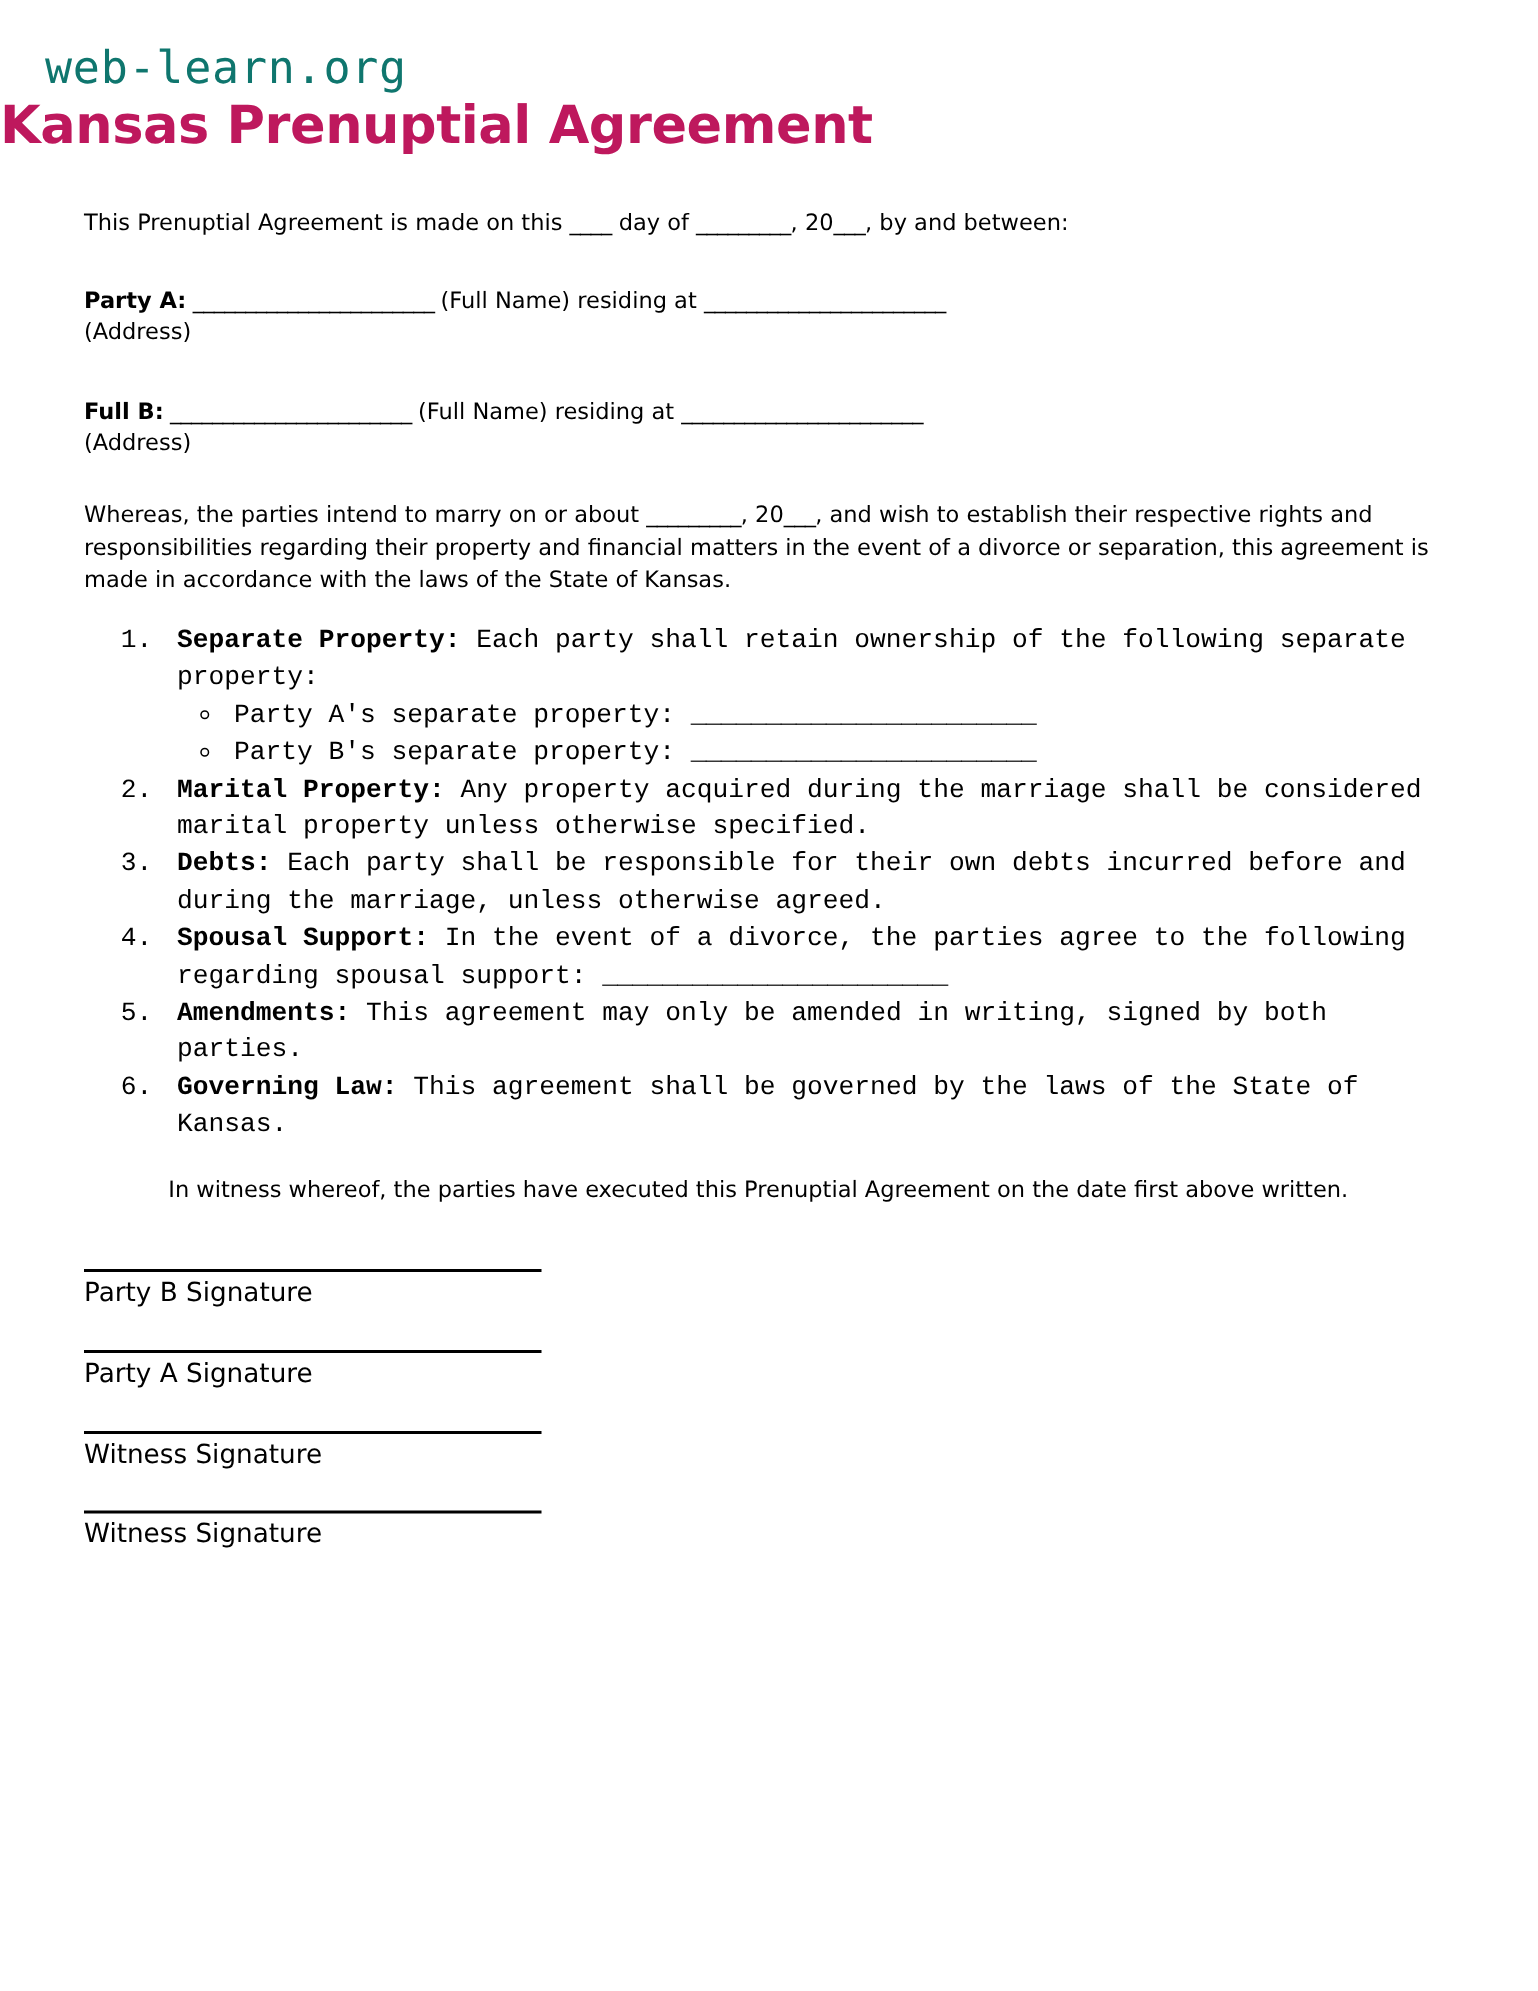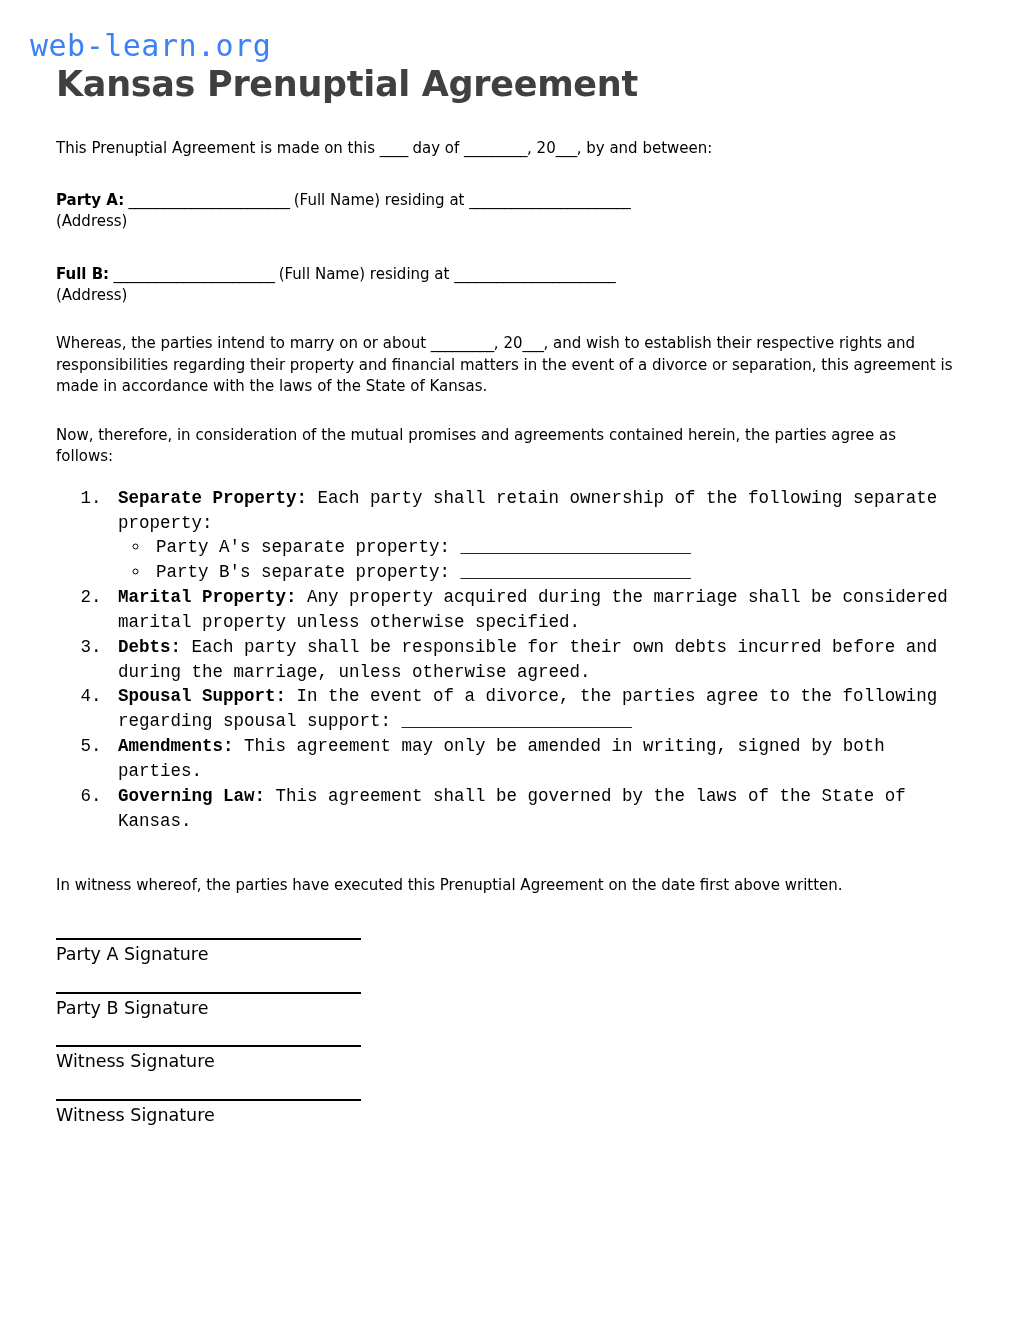--- a/index.html
+++ b/index.html
@@ -17,49 +17,48 @@
     color: #000000;
   }
   .content {
     padding: 0 70px 0 56px;
   }
 
   
   .watermark {
     font-family: "DejaVu Sans Mono", monospace;
     font-size: 30px;
-    color: #3b82f6;
+    color: #0f766e;
     letter-spacing: 0.5px;
     padding: 30px 0 0 30px;
     line-height: 1.05;
     white-space: nowrap;
   }
   .doc-title {
     font-family: "DejaVu Sans", sans-serif;
     font-weight: bold;
     font-size: 35px;
     letter-spacing: -0.3px;
     margin: 2px 0 0 0;
-    padding-left: 56px;
     line-height: 1.15;
-    color: #404040;
+    color: #be185d;
   }
 
   
   .para {
     font-size: 15px;
     line-height: 1.42;
     margin: 0;
     text-align: left;
   }
   .blk-intro  { margin-top: 34px; }
   .blk-party  { margin-top: 31px; }
   .blk-where  { margin-top: 27px; }
   .blk-now    { margin-top: 28px; }
-  .blk-wit    { margin-top: 41px; }
+  .blk-wit    { margin-top: 20px; text-align: center; }
 
   .bold { font-weight: bold; }
 
   .blank {
     letter-spacing: -0.5px;
   }
 
   
   ol.terms {
     margin: 18px 0 0 0;
@@ -107,21 +106,20 @@
   <div class="content">
 
     <p class="para blk-intro"><span>This Prenuptial Agreement is made on this </span><span class="blank">____</span><span> day of </span><span class="blank">_________</span><span>, 20</span><span class="blank">___</span><span>, by and between:</span></p>
 
     <p class="para blk-party"><span class="bold">Party A:</span><span class="blank"> _______________________ </span><span>(Full Name) residing at </span><span class="blank">_______________________</span><br><span>(Address)</span></p>
 
     <p class="para blk-party"><span class="bold">Full B:</span><span class="blank"> _______________________ </span><span>(Full Name) residing at </span><span class="blank">_______________________</span><br><span>(Address)</span></p>
 
     <p class="para blk-where"><span>Whereas, the parties intend to marry on or about </span><span class="blank">_________</span><span>, 20</span><span class="blank">___</span><span>, and wish to establish their respective rights and responsibilities regarding their property and financial matters in the event of a divorce or separation, this agreement is made in accordance with the laws of the State of Kansas.</span></p>
 
-    <p class="para blk-now">Now, therefore, in consideration of the mutual promises and agreements contained herein, the parties agree as follows:</p>
 
     <ol class="terms">
 
       <li><span class="bold">Separate Property:</span><span> Each party shall retain ownership of the following separate property:</span>
         <ul class="subterms">
           <li><span>Party A's separate property: </span><span class="blank">_______________________</span></li>
           <li><span>Party B's separate property: </span><span class="blank">_______________________</span></li>
         </ul>
       </li>
 
@@ -136,26 +134,26 @@
       <li><span class="bold">Governing Law:</span><span> This agreement shall be governed by the laws of the State of Kansas.</span></li>
 
     </ol>
 
     <p class="para blk-wit">In witness whereof, the parties have executed this Prenuptial Agreement on the date first above written.</p>
 
     <div class="sig-block">
 
       <div class="sig-group">
         <div class="sig-rule"></div>
-        <div class="sig-label">Party A Signature</div>
+        <div class="sig-label">Party B Signature</div>
       </div>
 
       <div class="sig-group">
         <div class="sig-rule"></div>
-        <div class="sig-label">Party B Signature</div>
+        <div class="sig-label">Party A Signature</div>
       </div>
 
       <div class="sig-group">
         <div class="sig-rule"></div>
         <div class="sig-label">Witness Signature</div>
       </div>
 
       <div class="sig-group">
         <div class="sig-rule"></div>
         <div class="sig-label">Witness Signature</div>

